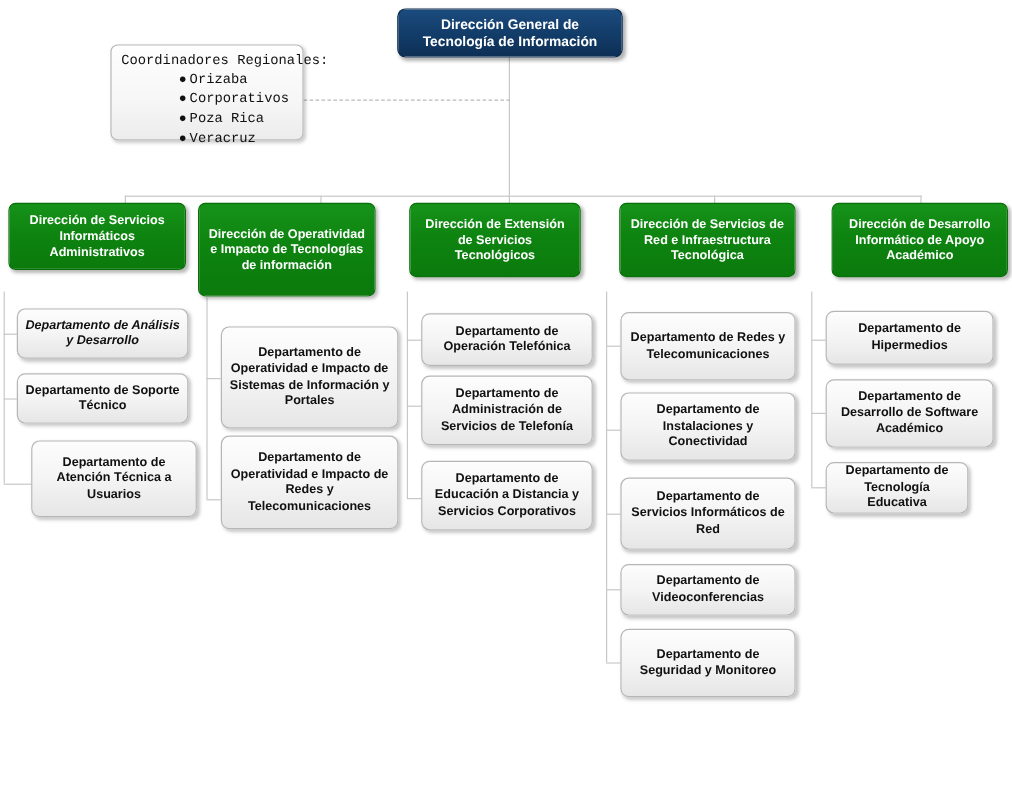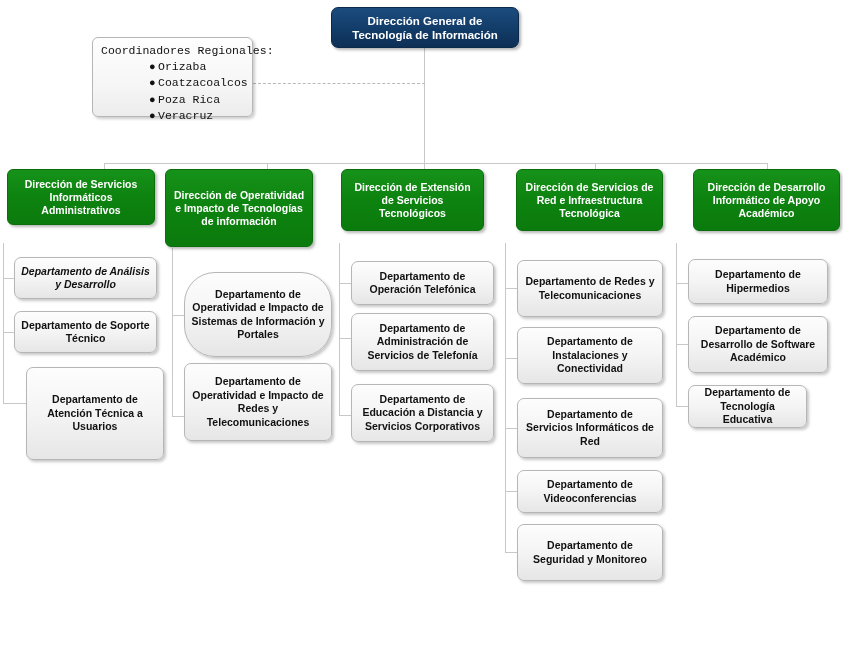--- a/index.html
+++ b/index.html
@@ -167,43 +167,43 @@
   <div class="line hline" style="left:676px; top:283px; width:12px;"></div>
   <div class="line hline" style="left:676px; top:344px; width:12px;"></div>
   <div class="line hline" style="left:676px; top:406px; width:12px;"></div>
 
   <div class="root-box" style="left:331px; top:7px; width:188px; height:41px;">Dirección General de Tecnología de Información</div>
 
   <div class="note-box" style="left:92px; top:37px; width:161px; height:80px;">
     <div class="note-title">Coordinadores Regionales:</div>
     <ul class="note-list">
       <li><span class="note-bullet">●</span><span>Orizaba</span></li>
-      <li><span class="note-bullet">●</span><span>Coatzacoalcos</span></li>
+      <li><span class="note-bullet">●</span><span>Corporativos</span></li>
       <li><span class="note-bullet">●</span><span>Poza Rica</span></li>
       <li><span class="note-bullet">●</span><span>Veracruz</span></li>
     </ul>
   </div>
 
   <div class="div-box" style="left:7px; top:169px; width:148px; height:56px;">Dirección de Servicios Informáticos Administrativos</div>
 
   <div class="div-box" style="left:165px; top:169px; width:148px; height:78px;">Dirección de Operatividad e Impacto de Tecnologías de información</div>
 
   <div class="div-box" style="left:341px; top:169px; width:143px; height:62px;">Dirección de Extensión de Servicios Tecnológicos</div>
 
   <div class="div-box" style="left:516px; top:169px; width:147px; height:62px;">Dirección de Servicios de Red e Infraestructura Tecnológica</div>
 
   <div class="div-box" style="left:693px; top:169px; width:147px; height:62px;">Dirección de Desarrollo Informático de Apoyo Académico</div>
 
   <div class="dept-box" style="left:14px; top:257px; width:143px; height:42px;font-style:italic;">Departamento de Análisis y Desarrollo</div>
 
   <div class="dept-box" style="left:14px; top:311px; width:143px; height:42px;">Departamento de Soporte Técnico</div>
 
-  <div class="dept-box" style="left:26px; top:367px; width:138px; height:93px;">Departamento de Atención Técnica a Usuarios</div>
-
-  <div class="dept-box" style="left:184px; top:272px; width:148px; height:85px;border-radius:31px;">Departamento de Operatividad e Impacto de Sistemas de Información y Portales</div>
+  <div class="dept-box" style="left:26px; top:367px; width:138px; height:64px;">Departamento de Atención Técnica a Usuarios</div>
+
+  <div class="dept-box" style="left:184px; top:272px; width:148px; height:85px;">Departamento de Operatividad e Impacto de Sistemas de Información y Portales</div>
 
   <div class="dept-box" style="left:184px; top:363px; width:148px; height:78px;">Departamento de Operatividad e Impacto de Redes y Telecomunicaciones</div>
 
   <div class="dept-box" style="left:351px; top:261px; width:143px; height:44px;">Departamento de Operación Telefónica</div>
 
   <div class="dept-box" style="left:351px; top:313px; width:143px; height:58px;">Departamento de Administración de Servicios de Telefonía</div>
 
   <div class="dept-box" style="left:351px; top:384px; width:143px; height:58px;">Departamento de Educación a Distancia y Servicios Corporativos</div>
 
   <div class="dept-box" style="left:517px; top:327px; width:146px; height:57px;">Departamento de Instalaciones y Conectividad</div>

